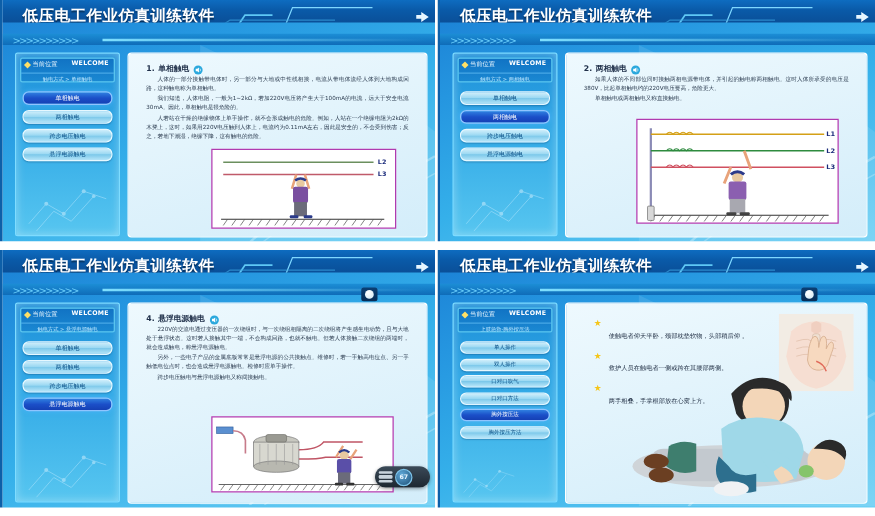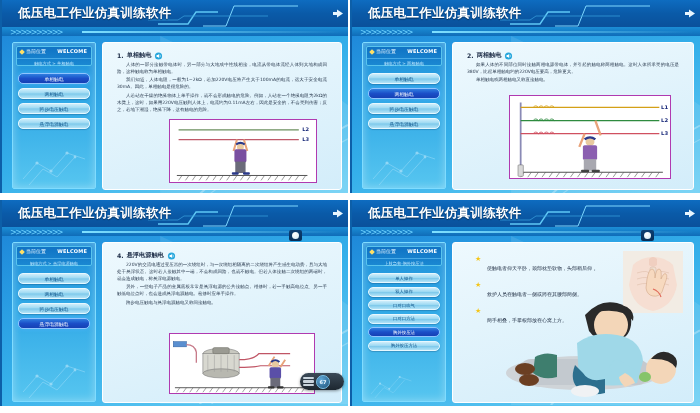--- a/index.html
+++ b/index.html
@@ -26,21 +26,21 @@
     width: 100%; height: 100%;
     background: linear-gradient(160deg,#1a7fd4 0%, #2596e0 25%, #35b0ea 55%, #6ed0f4 100%);
     overflow: hidden;
     border-left: 2px solid #0d5fa8;
   }
   .cell.r1 .app { height: 193px; }
   .cell.r2 .app { height: 206px; }
 
   
   .hdr {
-    position: absolute; left:0; top:0; right:0; height: 30px;
+    position: absolute; left:0; top:0; right:0; height: 18px;
     background: linear-gradient(180deg,#0e6cc0 0%, #0a5aa8 45%, #0a4f98 100%);
     overflow: hidden;
   }
   .hdr-title {
     position: absolute; left: 16px; top: 5px;
     color: #ffffff;
     font-size: 12.5px; font-weight: bold;
     letter-spacing: .3px;
     text-shadow: 0 1px 1px rgba(0,0,0,.45);
     white-space: nowrap;

